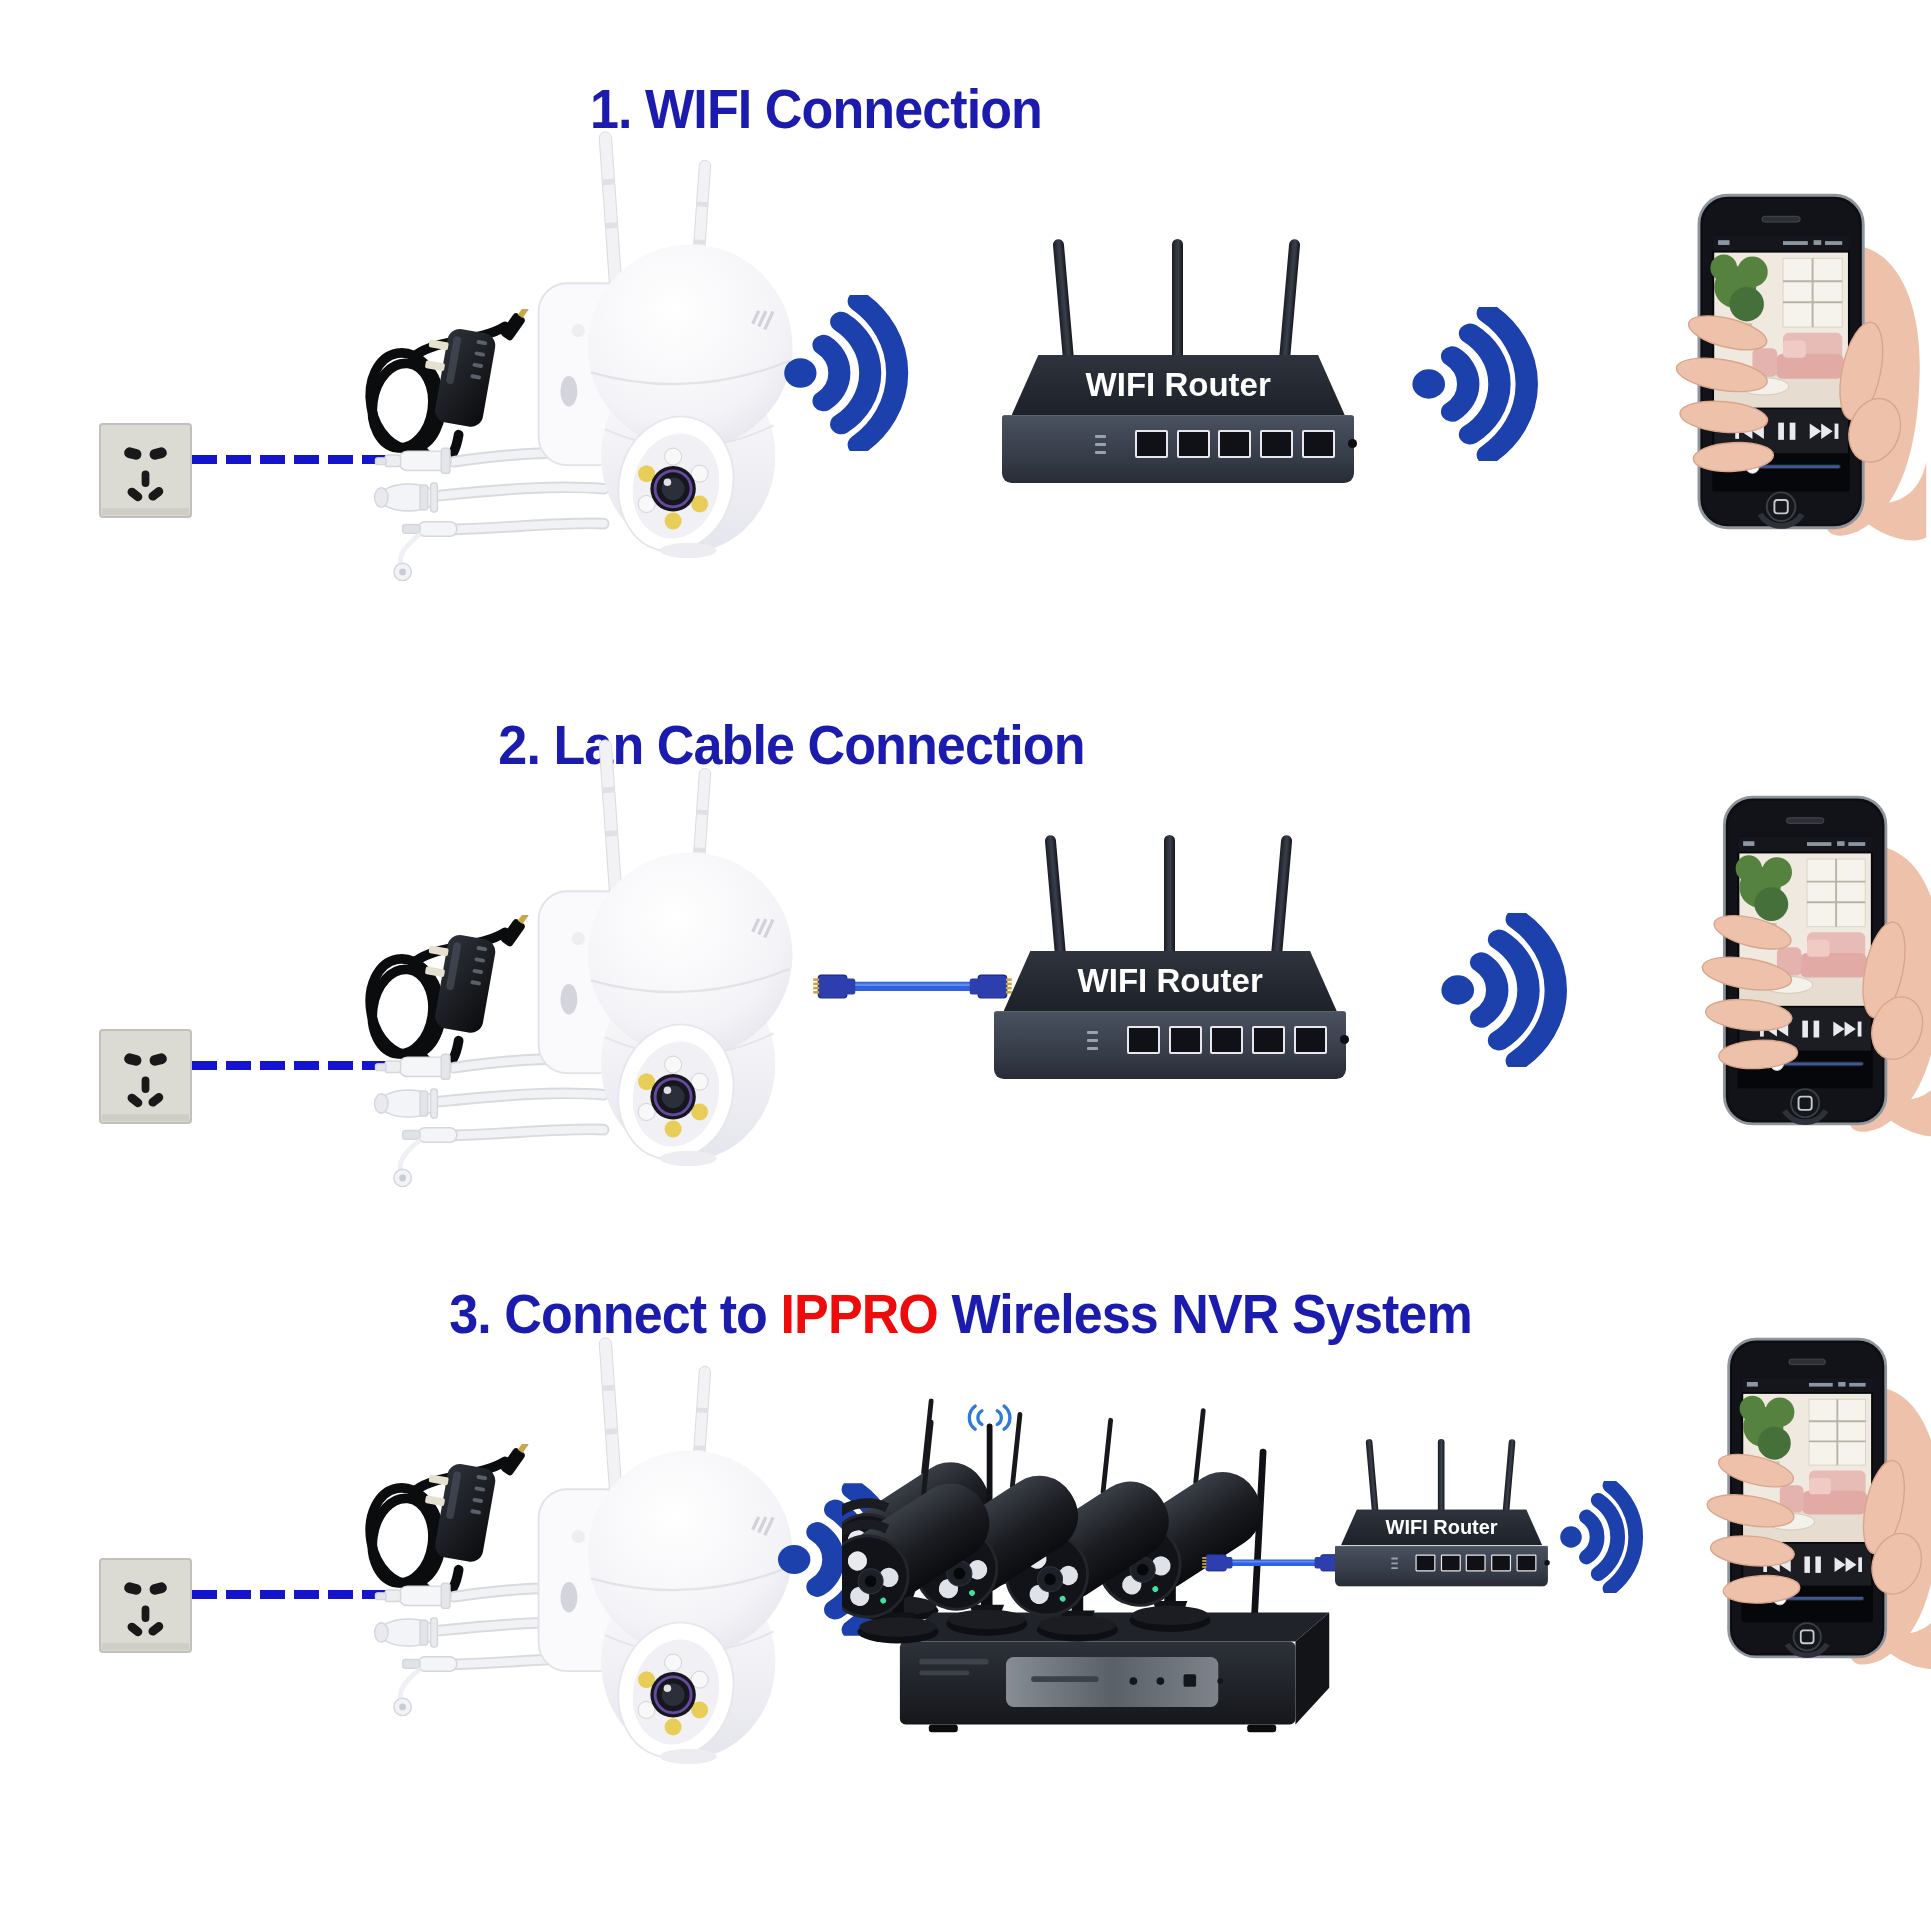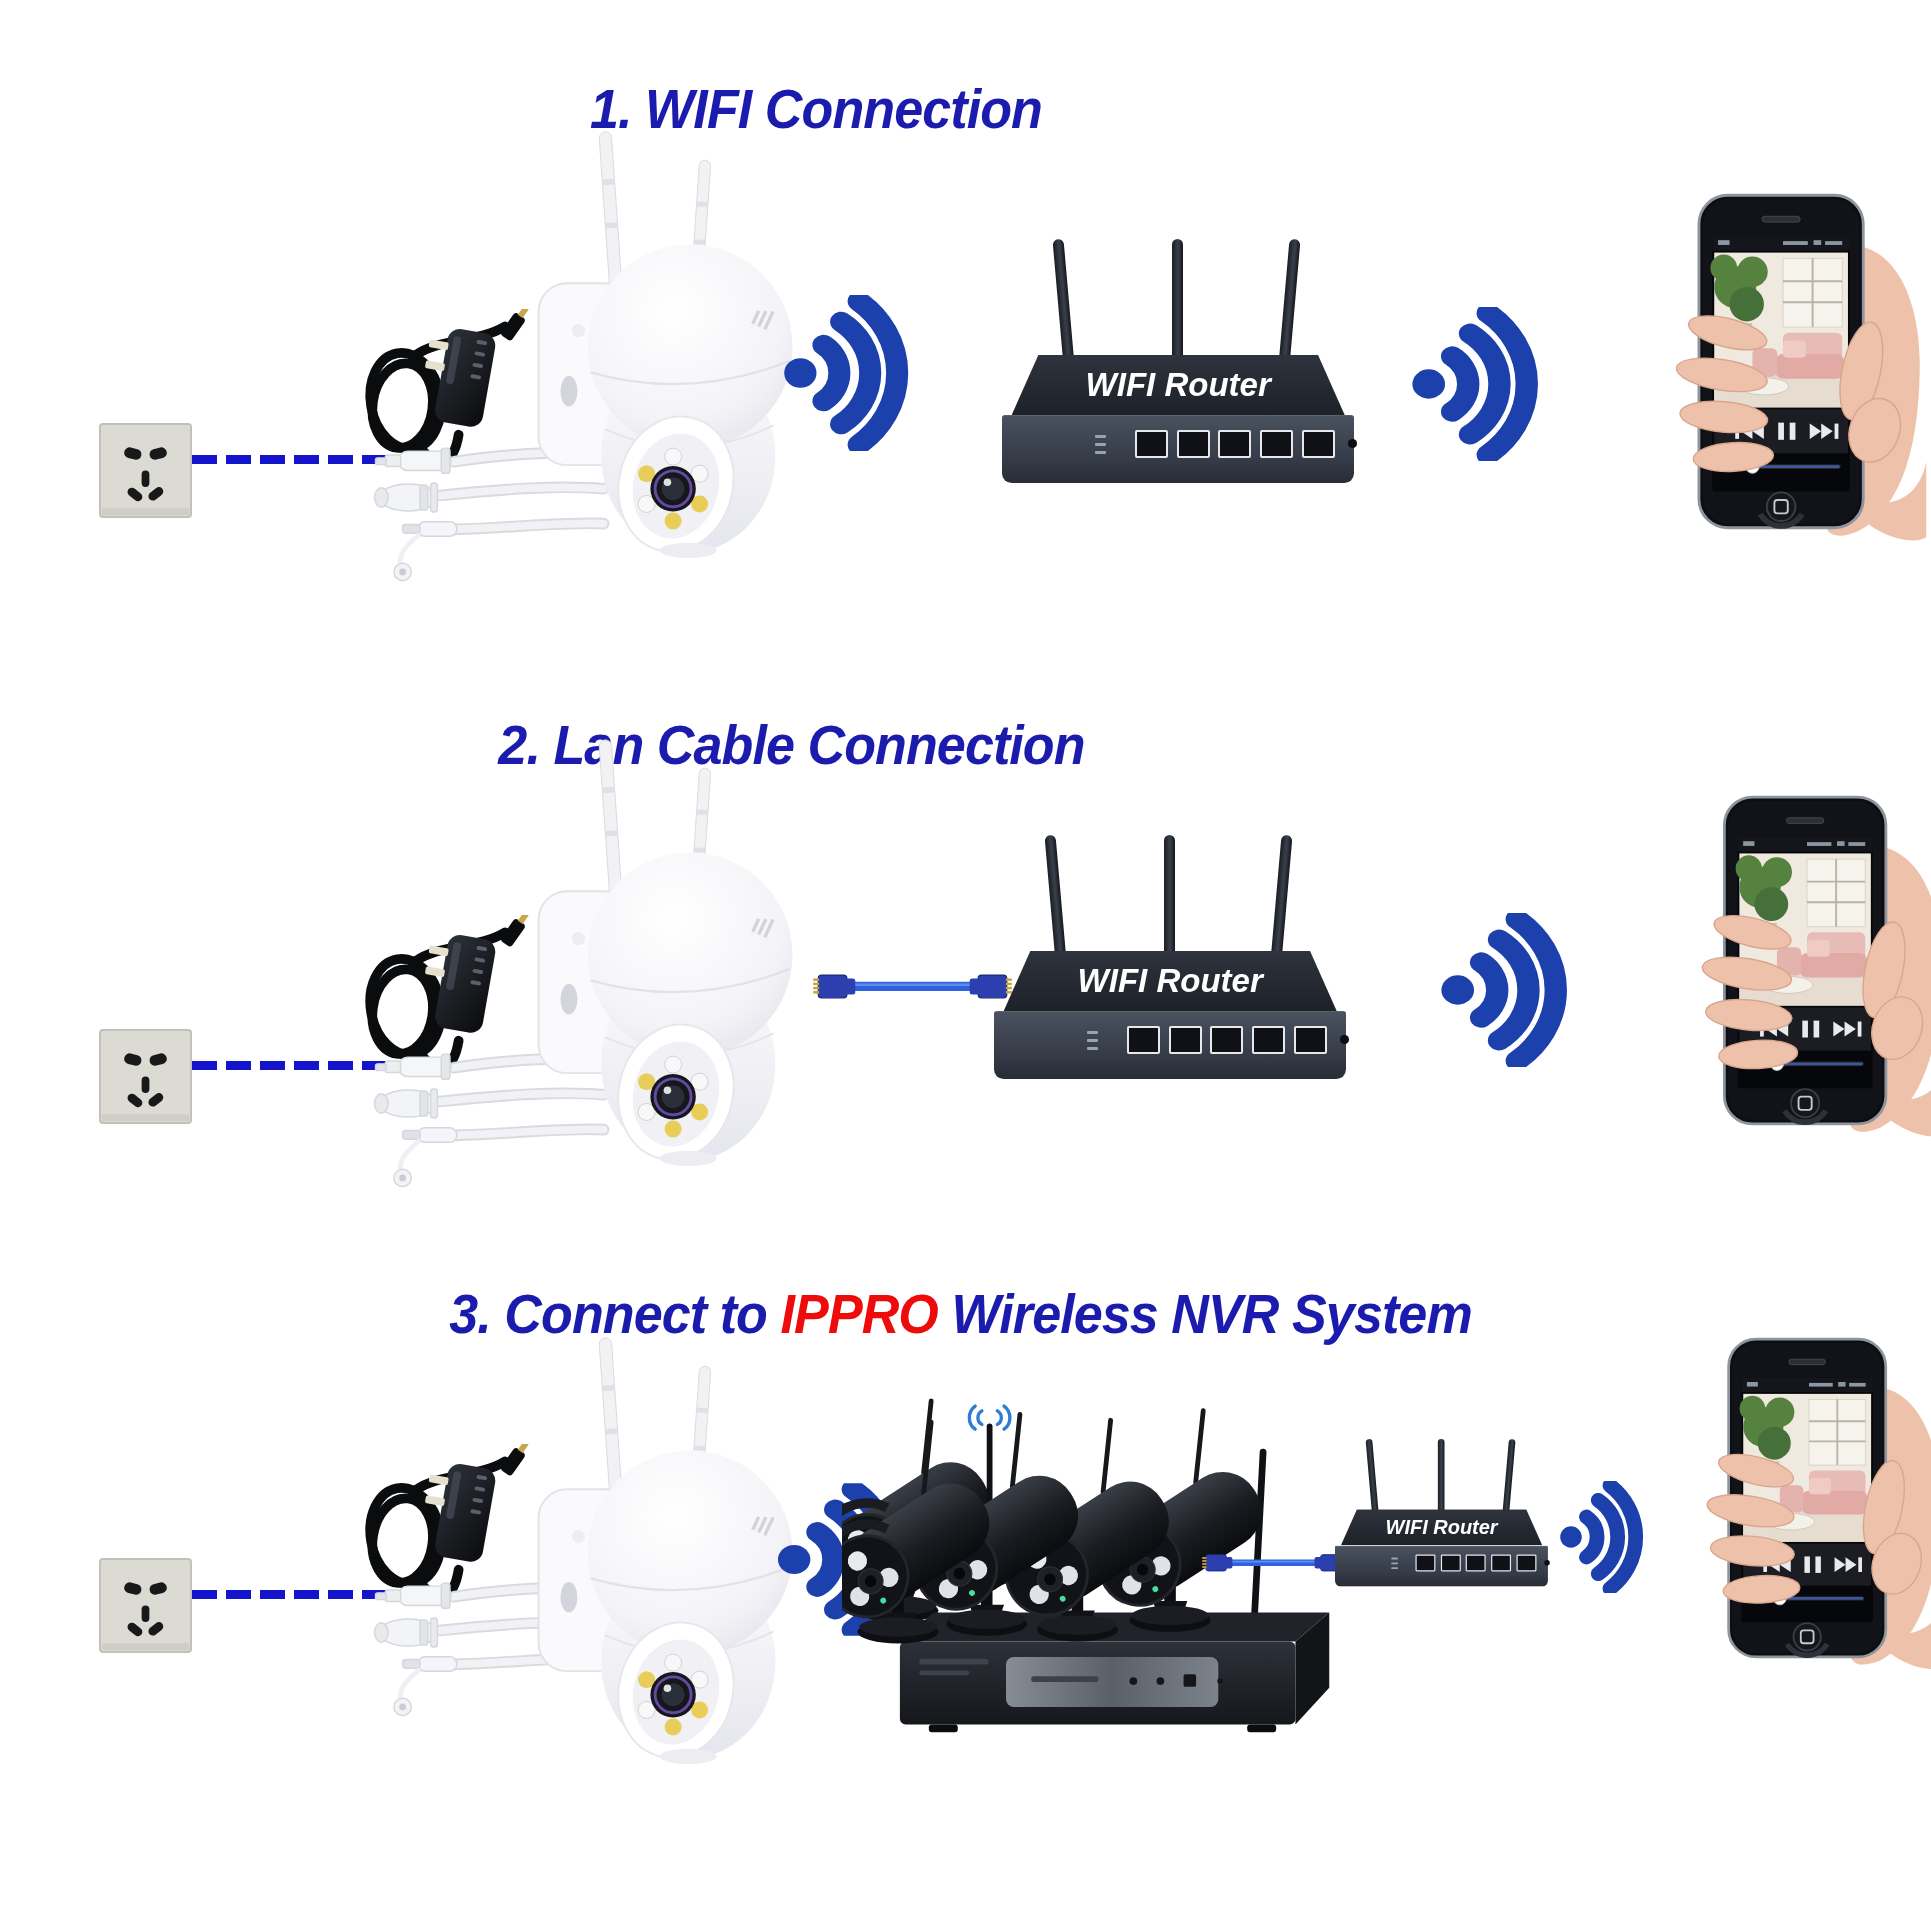--- a/index.html
+++ b/index.html
@@ -1,17 +1,17 @@
 <!DOCTYPE html>
 <html><head>
 <meta charset="utf-8">
 <style>
   html,body{margin:0;padding:0;background:#ffffff;}
   body{width:1931px;height:1931px;font-family:"Liberation Sans",sans-serif;}
-  .stage{position:relative;width:1931px;height:1931px;background:#ffffff;overflow:hidden;font-style:italic;}
+  .stage{position:relative;width:1931px;height:1931px;background:#ffffff;overflow:hidden;}
   .comp{position:absolute;overflow:visible;}
   .title{position:absolute;left:0;text-align:center;font-weight:800;font-size:56px;line-height:1.15;
          color:#1b1bad;letter-spacing:-1px;transform:scaleX(.93);}
   .title .hl{color:#ee0b0b;}
   .dashline{position:absolute;height:8.7px;
      background:repeating-linear-gradient(90deg,#1414cd 0 25px,rgba(0,0,0,0) 25px 34px);}
   
   .router{position:absolute;width:352px;height:246px;}
   .router .ant{position:absolute;top:0;width:10.6px;height:127px;
      background:linear-gradient(90deg,#1a1d23,#3a404c 55%,#14161b);border-radius:5.8px 5.8px 2.9px 2.9px;}

